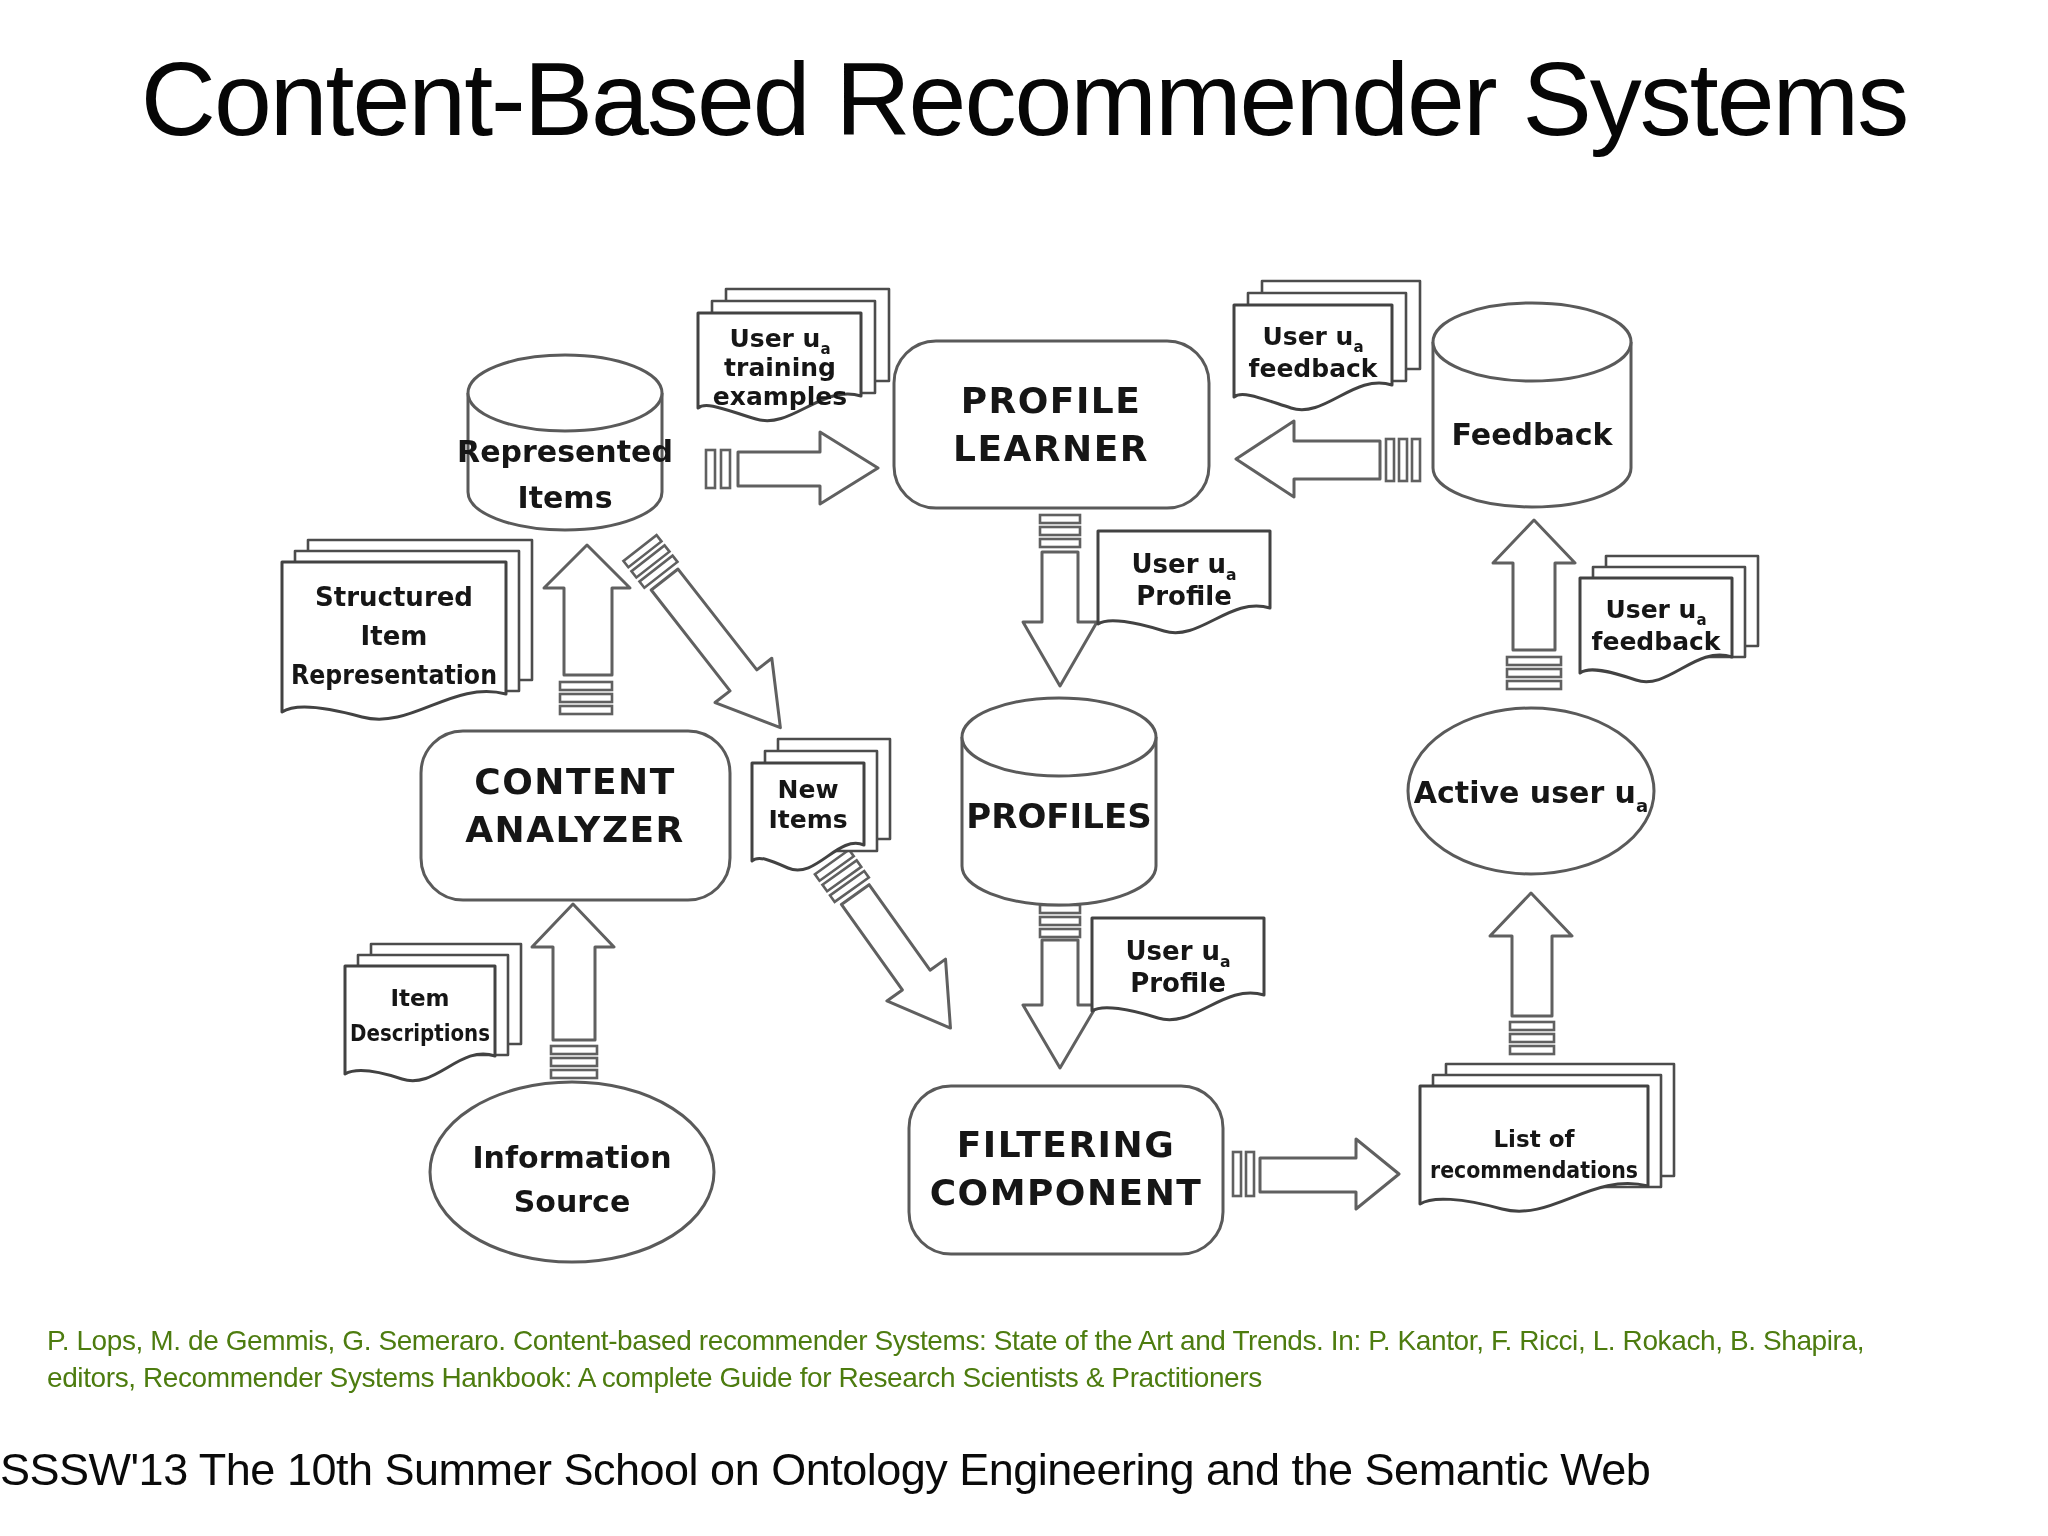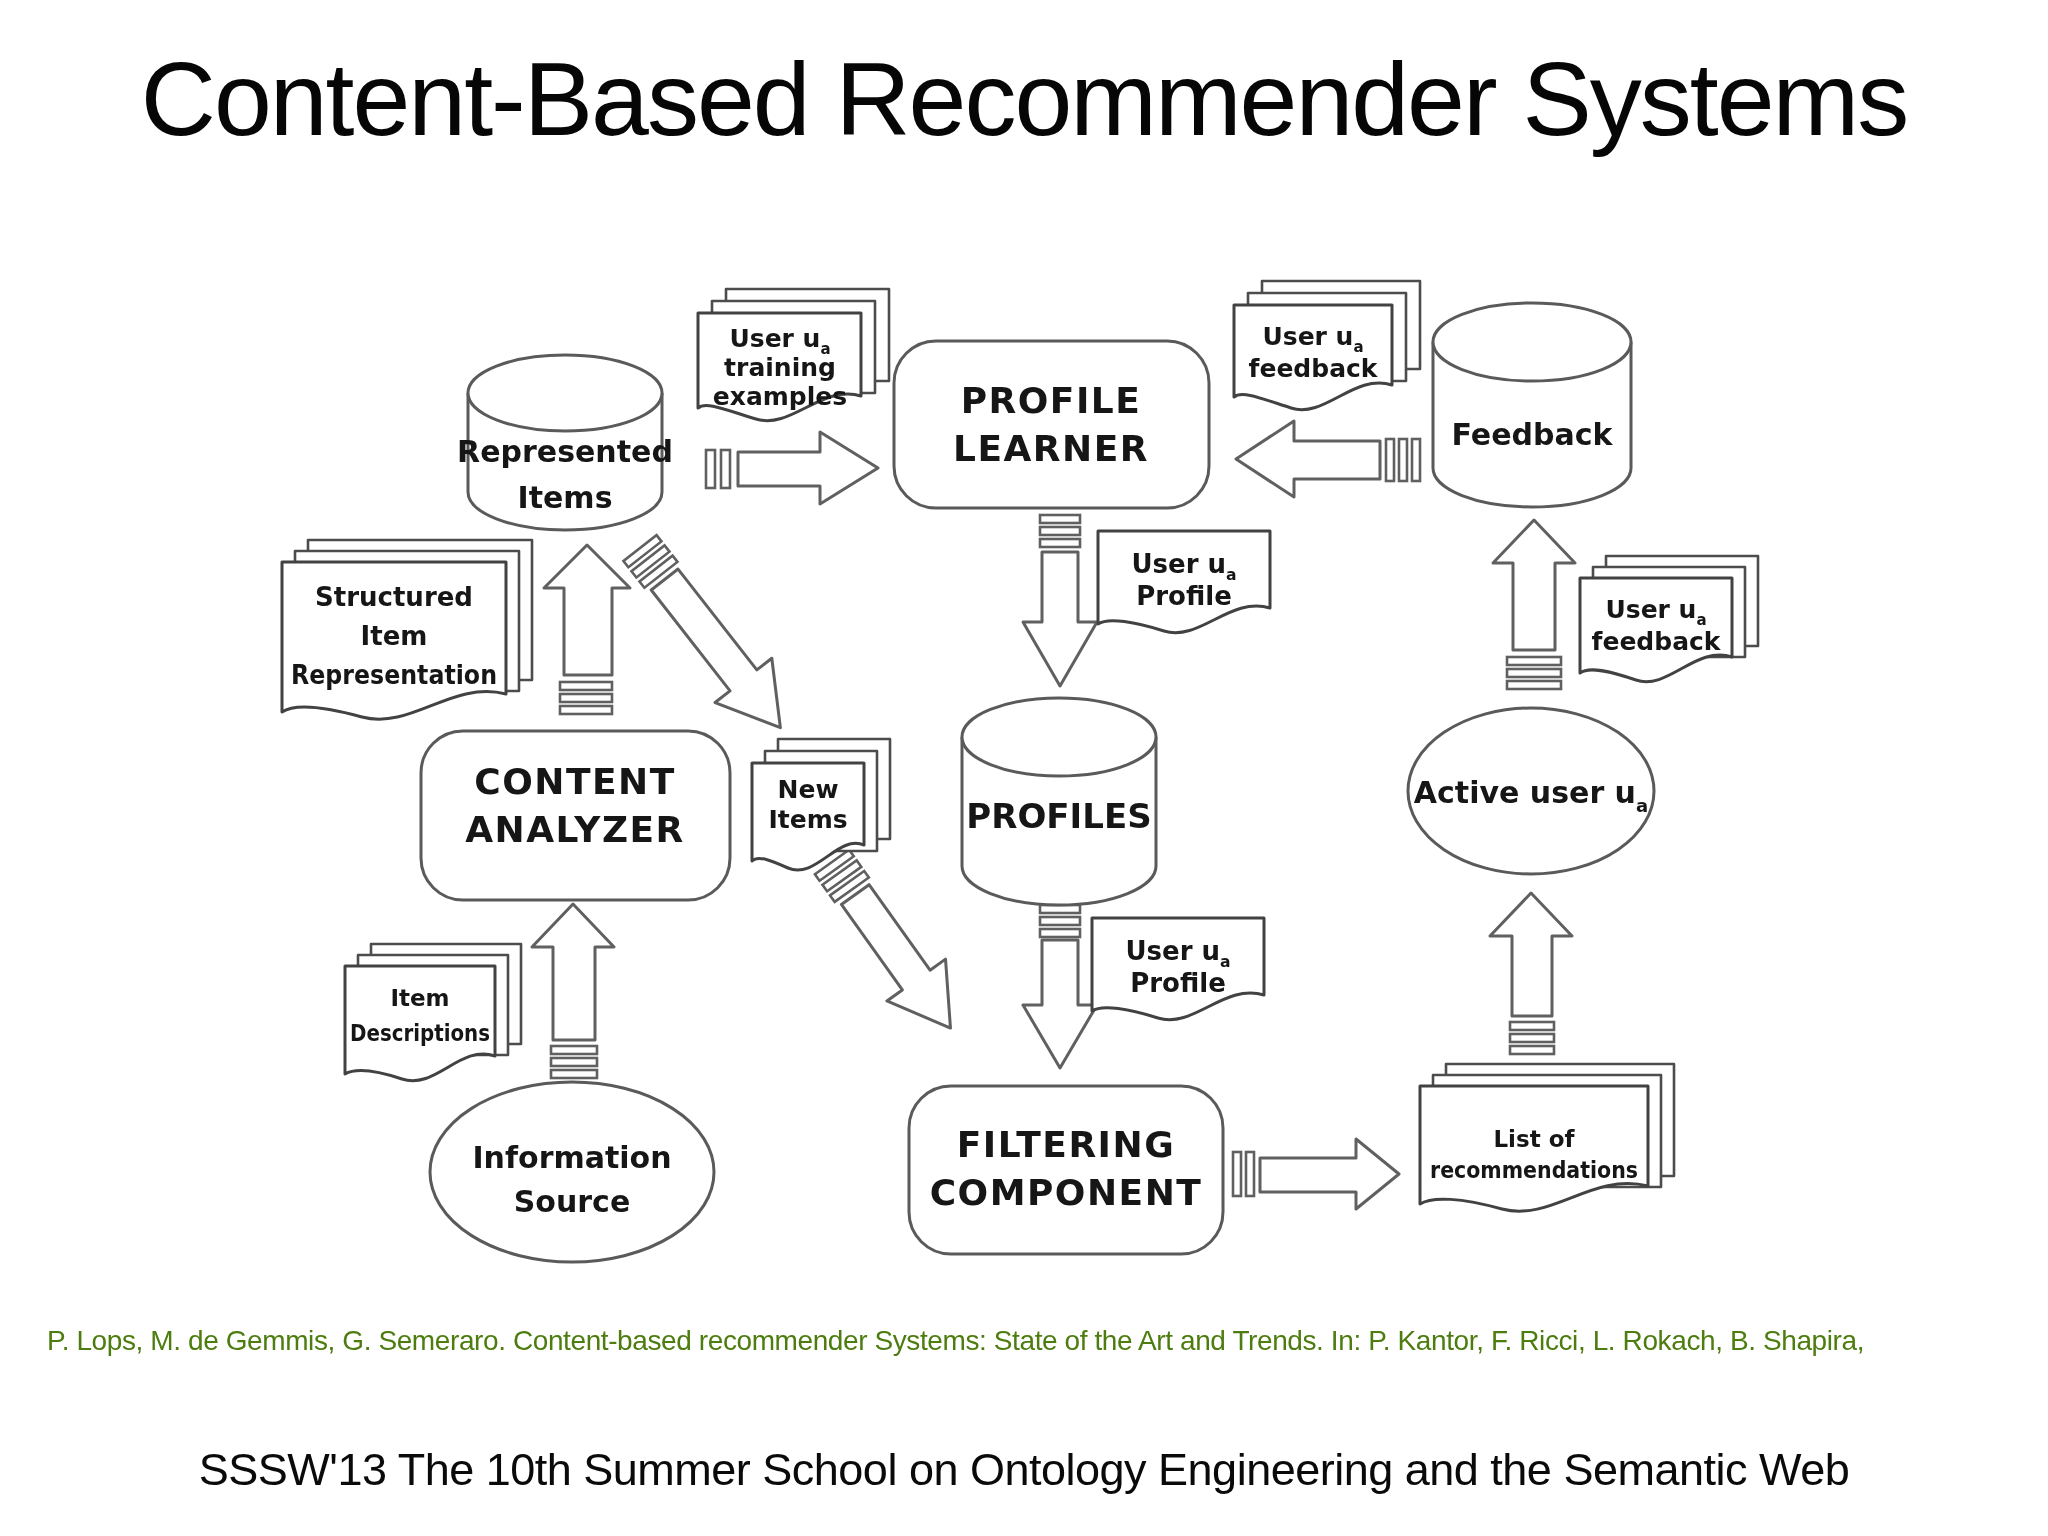--- a/index.html
+++ b/index.html
@@ -45,21 +45,21 @@
   .sub { font-size: 0.6em; }
 
   .citation {
     position: absolute; left: 47px; top: 1322px; width: 1960px;
     font-size: 28px; line-height: 37px; letter-spacing: -0.4px;
     color: #4d7c0f;
     font-family: "Liberation Sans", sans-serif;
   }
   .footer {
     position: absolute; left: 0; top: 1444px; width: 2048px;
-    text-align: center;
+    text-align: left;
     font-size: 45px; color: #0a0a0a; letter-spacing: -0.5px;
     font-family: "Liberation Sans", sans-serif;
     white-space: nowrap;
   }
 </style>
 </head>
 <body>
 
 <div class="slide">
 
@@ -257,17 +257,18 @@
     <g>
       <path class="docln" d="M1092 918 H1264 V995 C1224 983 1194 1029 1158 1018 C1130 1009 1102 1004 1092 1011 Z"></path>
       <text class="lbl-doc-md" x="1178" y="960"><tspan>User u</tspan><tspan class="sub" dy="7">a</tspan></text>
       <text class="lbl-doc-md" x="1178" y="992">Profile</text>
     </g>
 
   </svg>
 
   <div class="citation">
     <div>P. Lops, M. de Gemmis, G. Semeraro. Content-based recommender Systems: State of the Art and Trends. In: P. Kantor, F. Ricci, L. Rokach, B. Shapira,</div>
+    <div>editors, Recommender Systems Hankbook: A complete Guide for Research Scientists &amp; Practitioners</div>
   </div>
 
   <div class="footer">SSSW'13 The 10th Summer School on Ontology Engineering and the Semantic Web</div>
 
 </div>
 
 </body></html>

